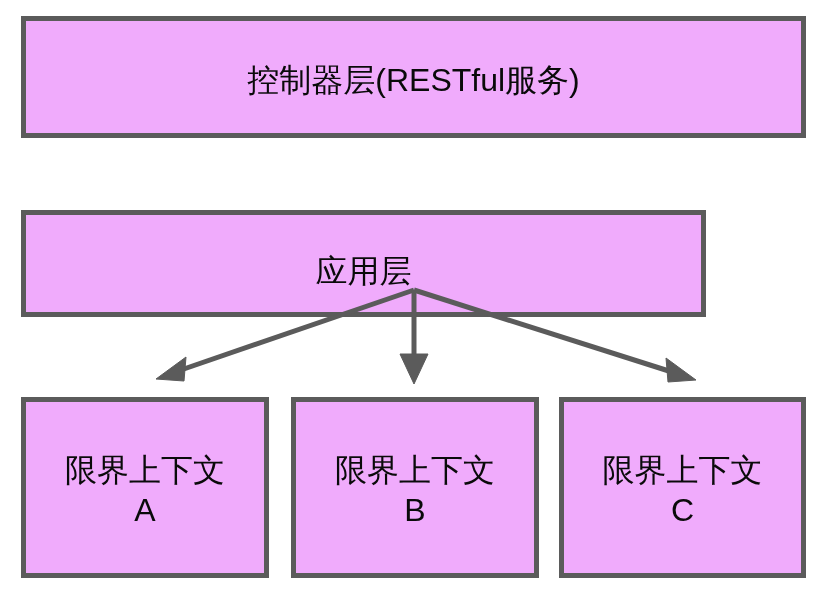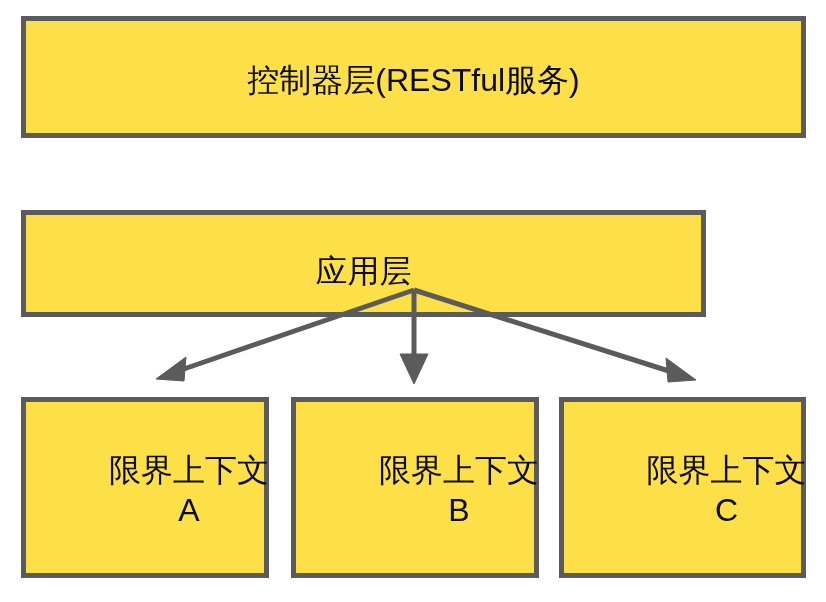--- a/index.html
+++ b/index.html
@@ -14,21 +14,21 @@
     position: relative;
     width: 826px;
     height: 602px;
     background: #ffffff;
     overflow: hidden;
   }
   .layer-box {
     position: absolute;
     box-sizing: border-box;
     border: 5px solid #5b5b5b;
-    background: #fde047;
+    background: #f0abfc;
   }
   .box-label {
     position: absolute;
     width: 100%;
     text-align: center;
     color: #0a0a0a;
     font-size: 32px;
     line-height: 38px;
     letter-spacing: 0px;
     white-space: pre-line;
@@ -58,21 +58,20 @@
   .context-box {
     top: 397px;
     height: 181px;
   }
   #context-a { left: 21px;  width: 248px; }
   #context-b { left: 291px; width: 248px; }
   #context-c { left: 559px; width: 247px; }
   .context-box .box-label {
     top: 48px;
     line-height: 40px;
-    padding-left: 44px;
   }
   #arrows {
     position: absolute;
     left: 0;
     top: 0;
     width: 826px;
     height: 602px;
     pointer-events: none;
   }
 </style>

